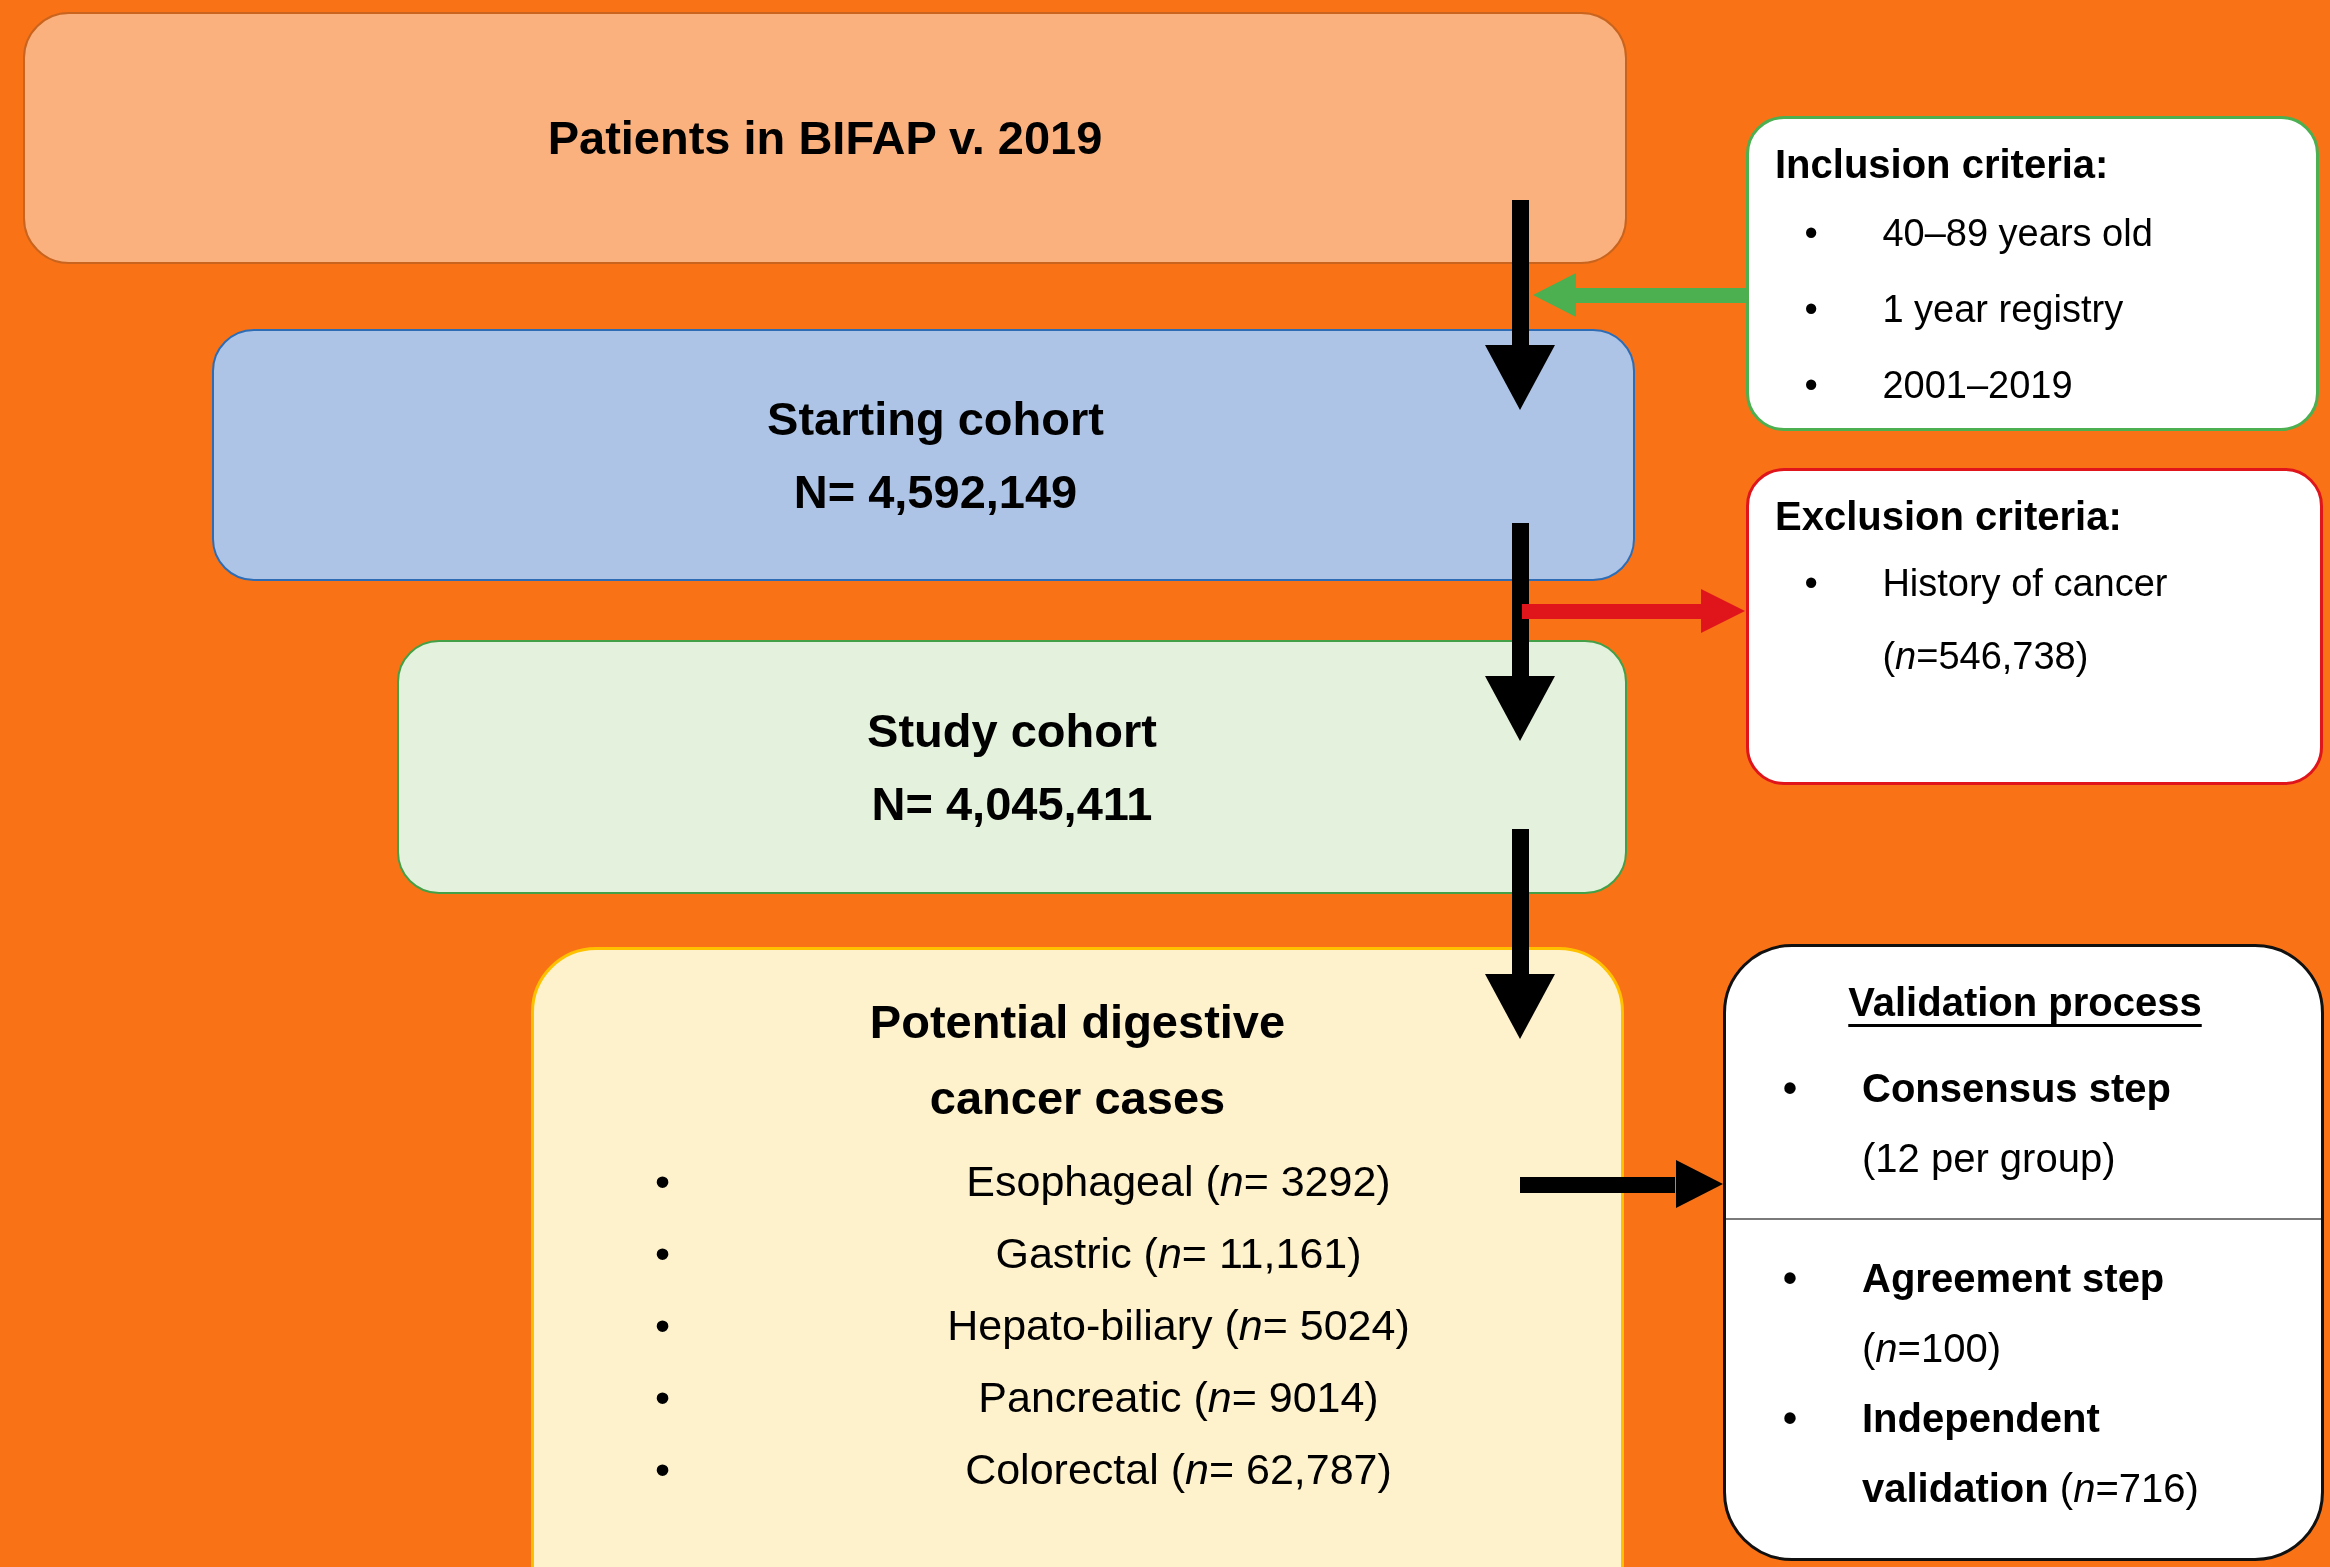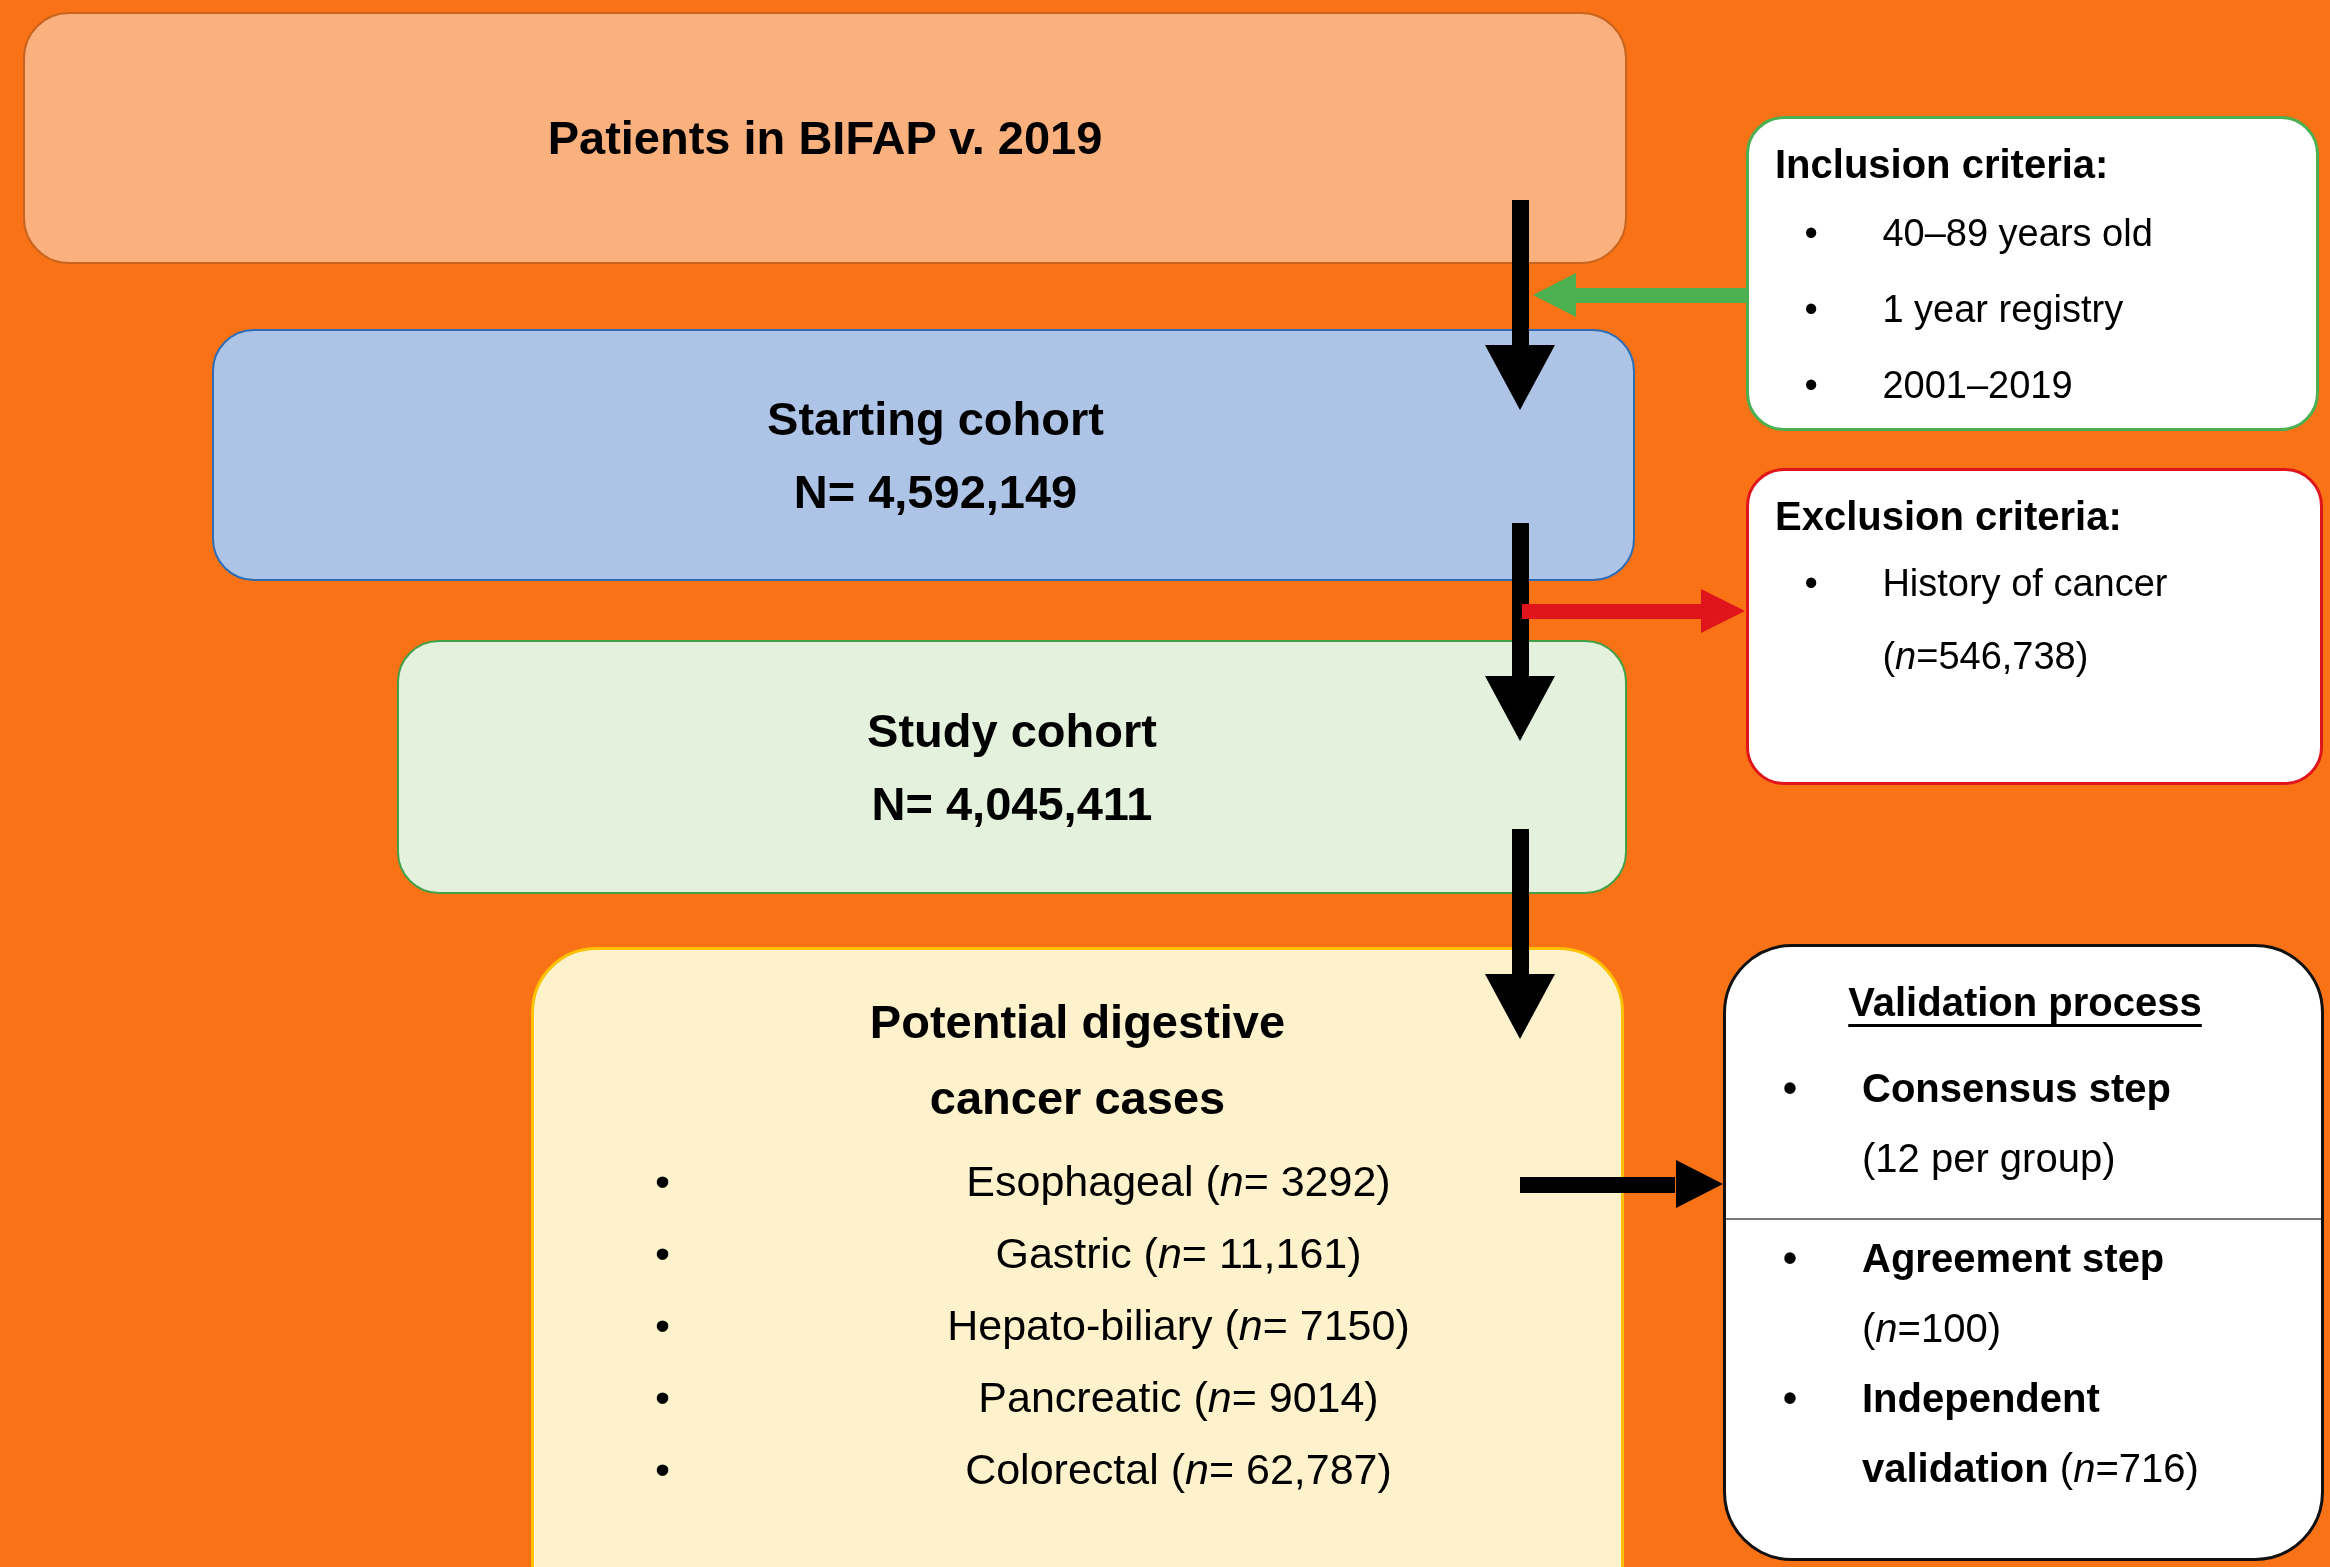--- a/index.html
+++ b/index.html
@@ -80,21 +80,21 @@
 
   .vtop { position: absolute; top: 24.4px; left: 23px; right: 20px; }
   .vhead {
     text-align: center; font-size: 40px; font-weight: 700; line-height: 63px;
     text-decoration: underline; text-decoration-thickness: 3.1px; text-underline-offset: 7.6px;
     white-space: nowrap;
   }
   .vlist { list-style: none; margin: 18.3px 0 0 0; padding: 0; }
   .vlist li { position: relative; padding-left: 113px; font-size: 40px; line-height: 70px; white-space: nowrap; }
   .vlist li::before { content: "\2022"; position: absolute; left: 34px; top: 0; font-weight: 700; }
-  .vbottom { position: absolute; top: 276px; left: 23px; right: 20px; }
+  .vbottom { position: absolute; top: 296px; left: 23px; right: 20px; }
   .vbottom .vlist { margin-top: 0; }
   .vdivider { position: absolute; left: 0; right: 0; top: 271px; height: 2.3px; background: #7a7a7a; }
 
   
   .shaft-v { position: absolute; width: 17px; background: #000; }
   .head-down {
     position: absolute; width: 0; height: 0;
     border-left: 35px solid transparent; border-right: 35px solid transparent;
     border-top: 65px solid #000;
   }
@@ -133,21 +133,21 @@
     <div class="bline">Study cohort</div>
     <div class="bline">N= 4,045,411</div>
   </div>
 
   <div class="box box-potential">
     <div class="tline">Potential digestive</div>
     <div class="tline">cancer cases</div>
     <ul class="ylist">
       <li><span>Esophageal (</span><span class="it">n</span><span>= 3292)</span></li>
       <li><span>Gastric (</span><span class="it">n</span><span>= 11,161)</span></li>
-      <li><span>Hepato-biliary (</span><span class="it">n</span><span>= 7150)</span></li>
+      <li><span>Hepato-biliary (</span><span class="it">n</span><span>= 5024)</span></li>
       <li><span>Pancreatic (</span><span class="it">n</span><span>= 9014)</span></li>
       <li><span>Colorectal (</span><span class="it">n</span><span>= 62,787)</span></li>
     </ul>
   </div>
 
   <div class="sidebox sb-inclusion">
     <div class="shead">Inclusion criteria:</div>
     <ul class="slist">
       <li>40–89 years old</li>
       <li>1 year registry</li>

